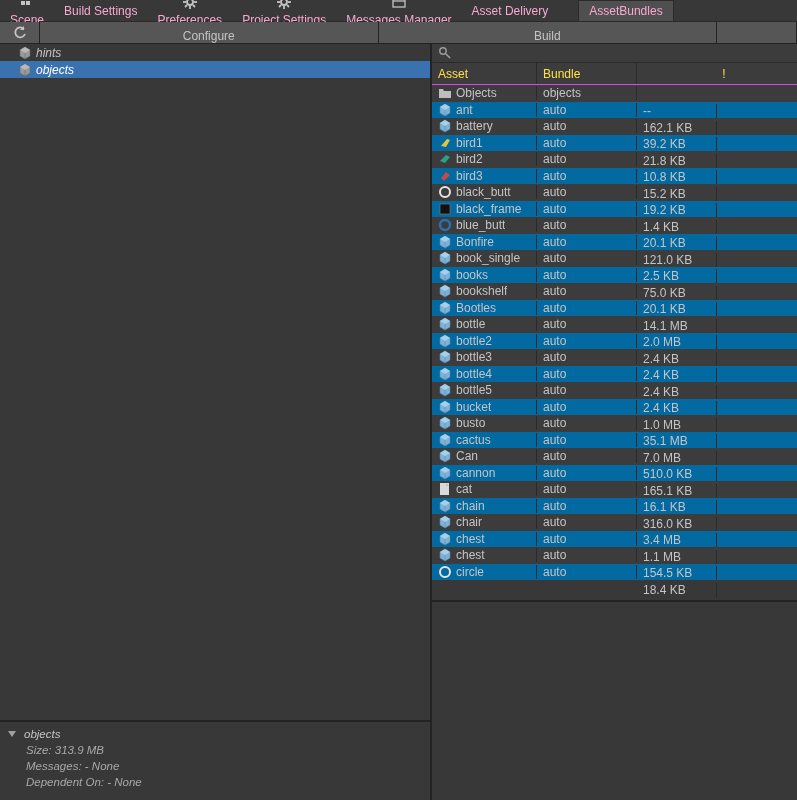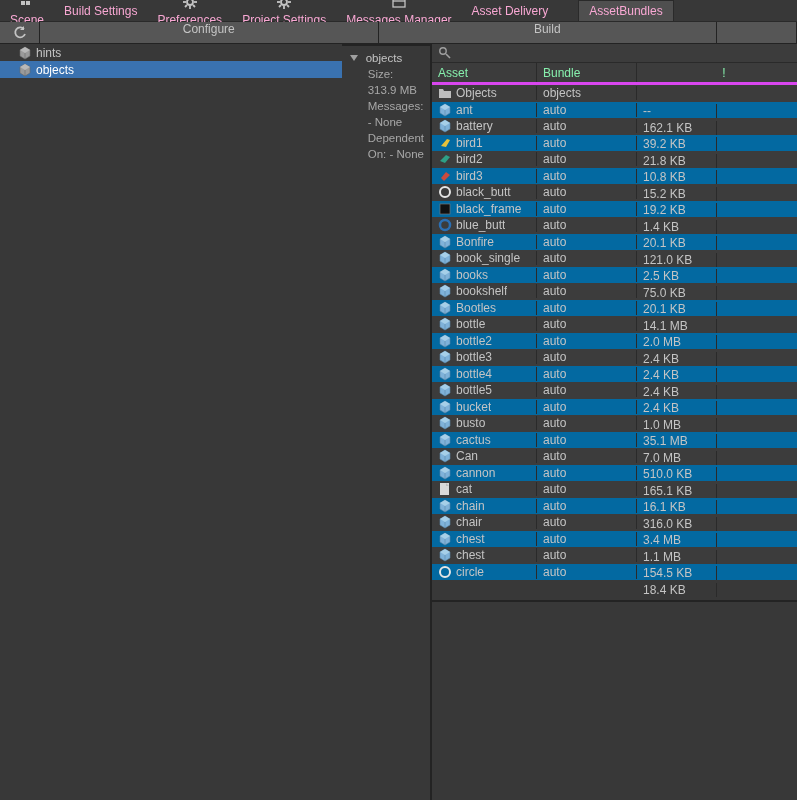--- a/index.html
+++ b/index.html
@@ -53,40 +53,41 @@
     background: #565656;
     display: flex;
     align-items: center;
     justify-content: center;
     border-right: 1px solid #232323;
     cursor: pointer;
   }
   .toolbar .seg {
     flex: 1;
     display: flex;
-    align-items: flex-start;
+    align-items: flex-end;
     justify-content: center;
     background: #565656;
     border-right: 1px solid #232323;
     cursor: pointer;
   }
   .toolbar .seg.last { flex: 0 0 80px; }
   
   .main {
     flex: 1;
     display: flex;
     min-height: 0;
   }
   
   .left {
     flex: 0 0 432px;
     display: flex;
-    flex-direction: row;
+    flex-direction: column;
     border-right: 2px solid #232323;
     min-height: 0;
+    font-style: italic;
   }
   .left-list {
     flex: 1;
     overflow: auto;
     background: #383838;
   }
   .bundle-row {
     display: flex;
     align-items: center;
     gap: 4px;
@@ -134,22 +135,22 @@
     border: none;
     outline: none;
     color: #c4c4c4;
     font-size: 12px;
     width: 100%;
   }
   .table-header {
     display: flex;
     height: 22px;
     background: #3c3c3c;
-    border-bottom: 3px solid #d946ef;
-    color: #86efac;
+    border-bottom: 1px solid #d946ef;
+    color: #fde047;
   }
   .table-header .col, .table-row .cell {
     display: flex;
     align-items: center;
     padding: 0 6px;
     border-right: 1px solid #2a2a2a;
     overflow: hidden;
     white-space: nowrap;
   }
   .col.asset, .cell.asset { flex: 0 0 105px; }

